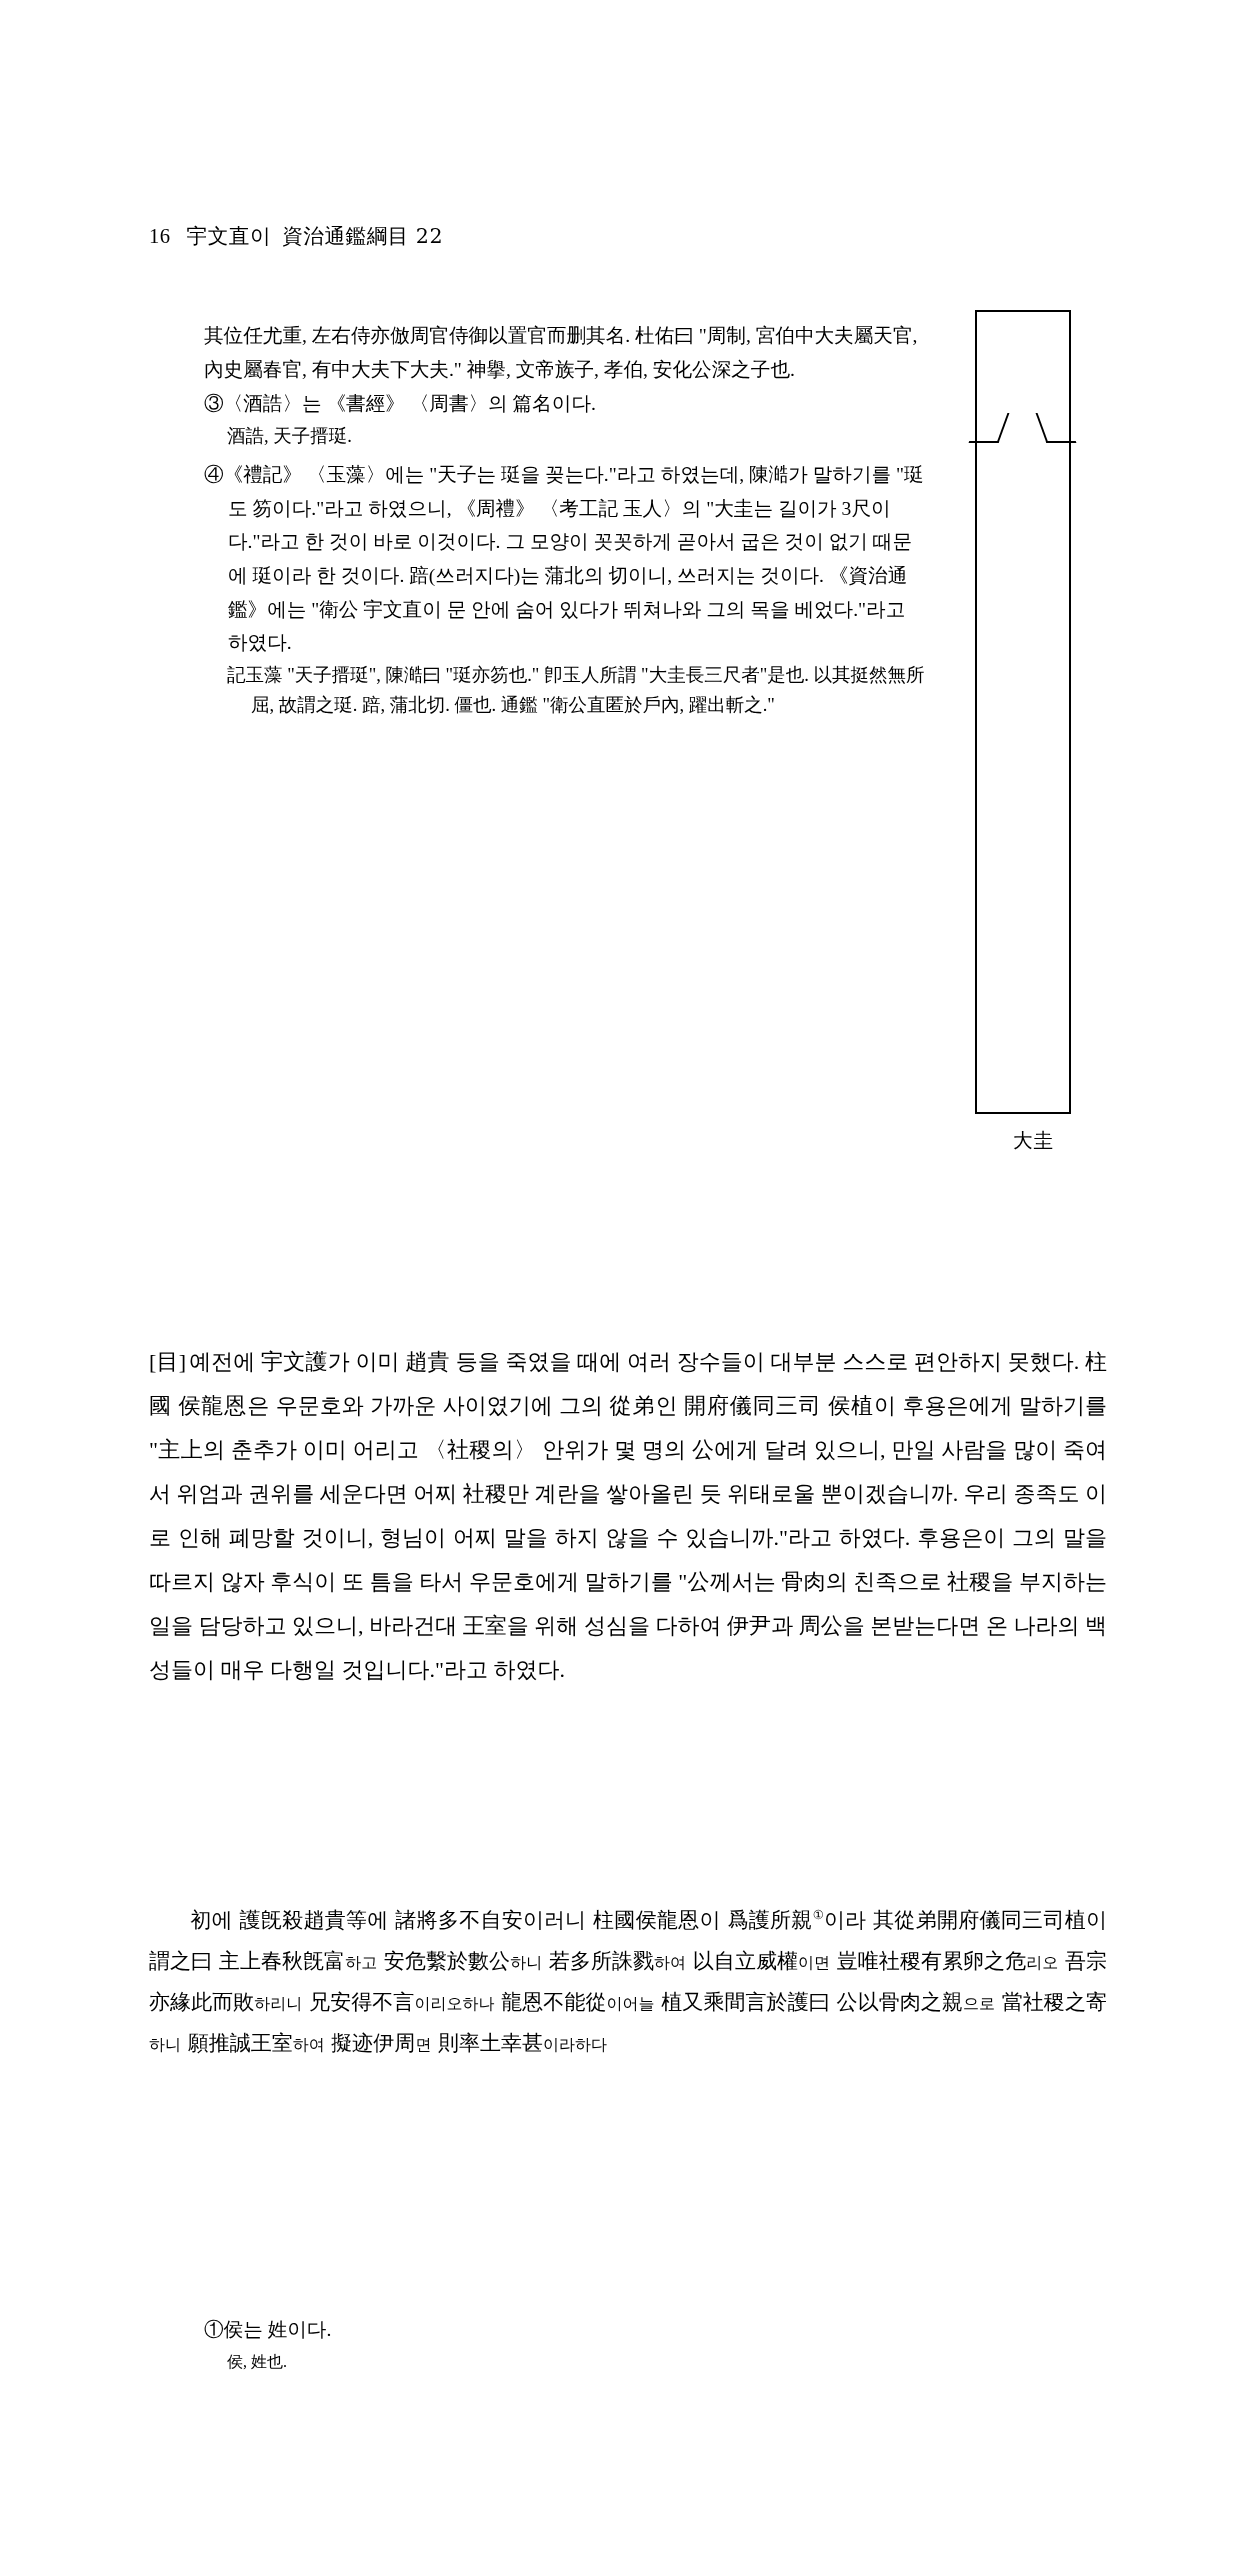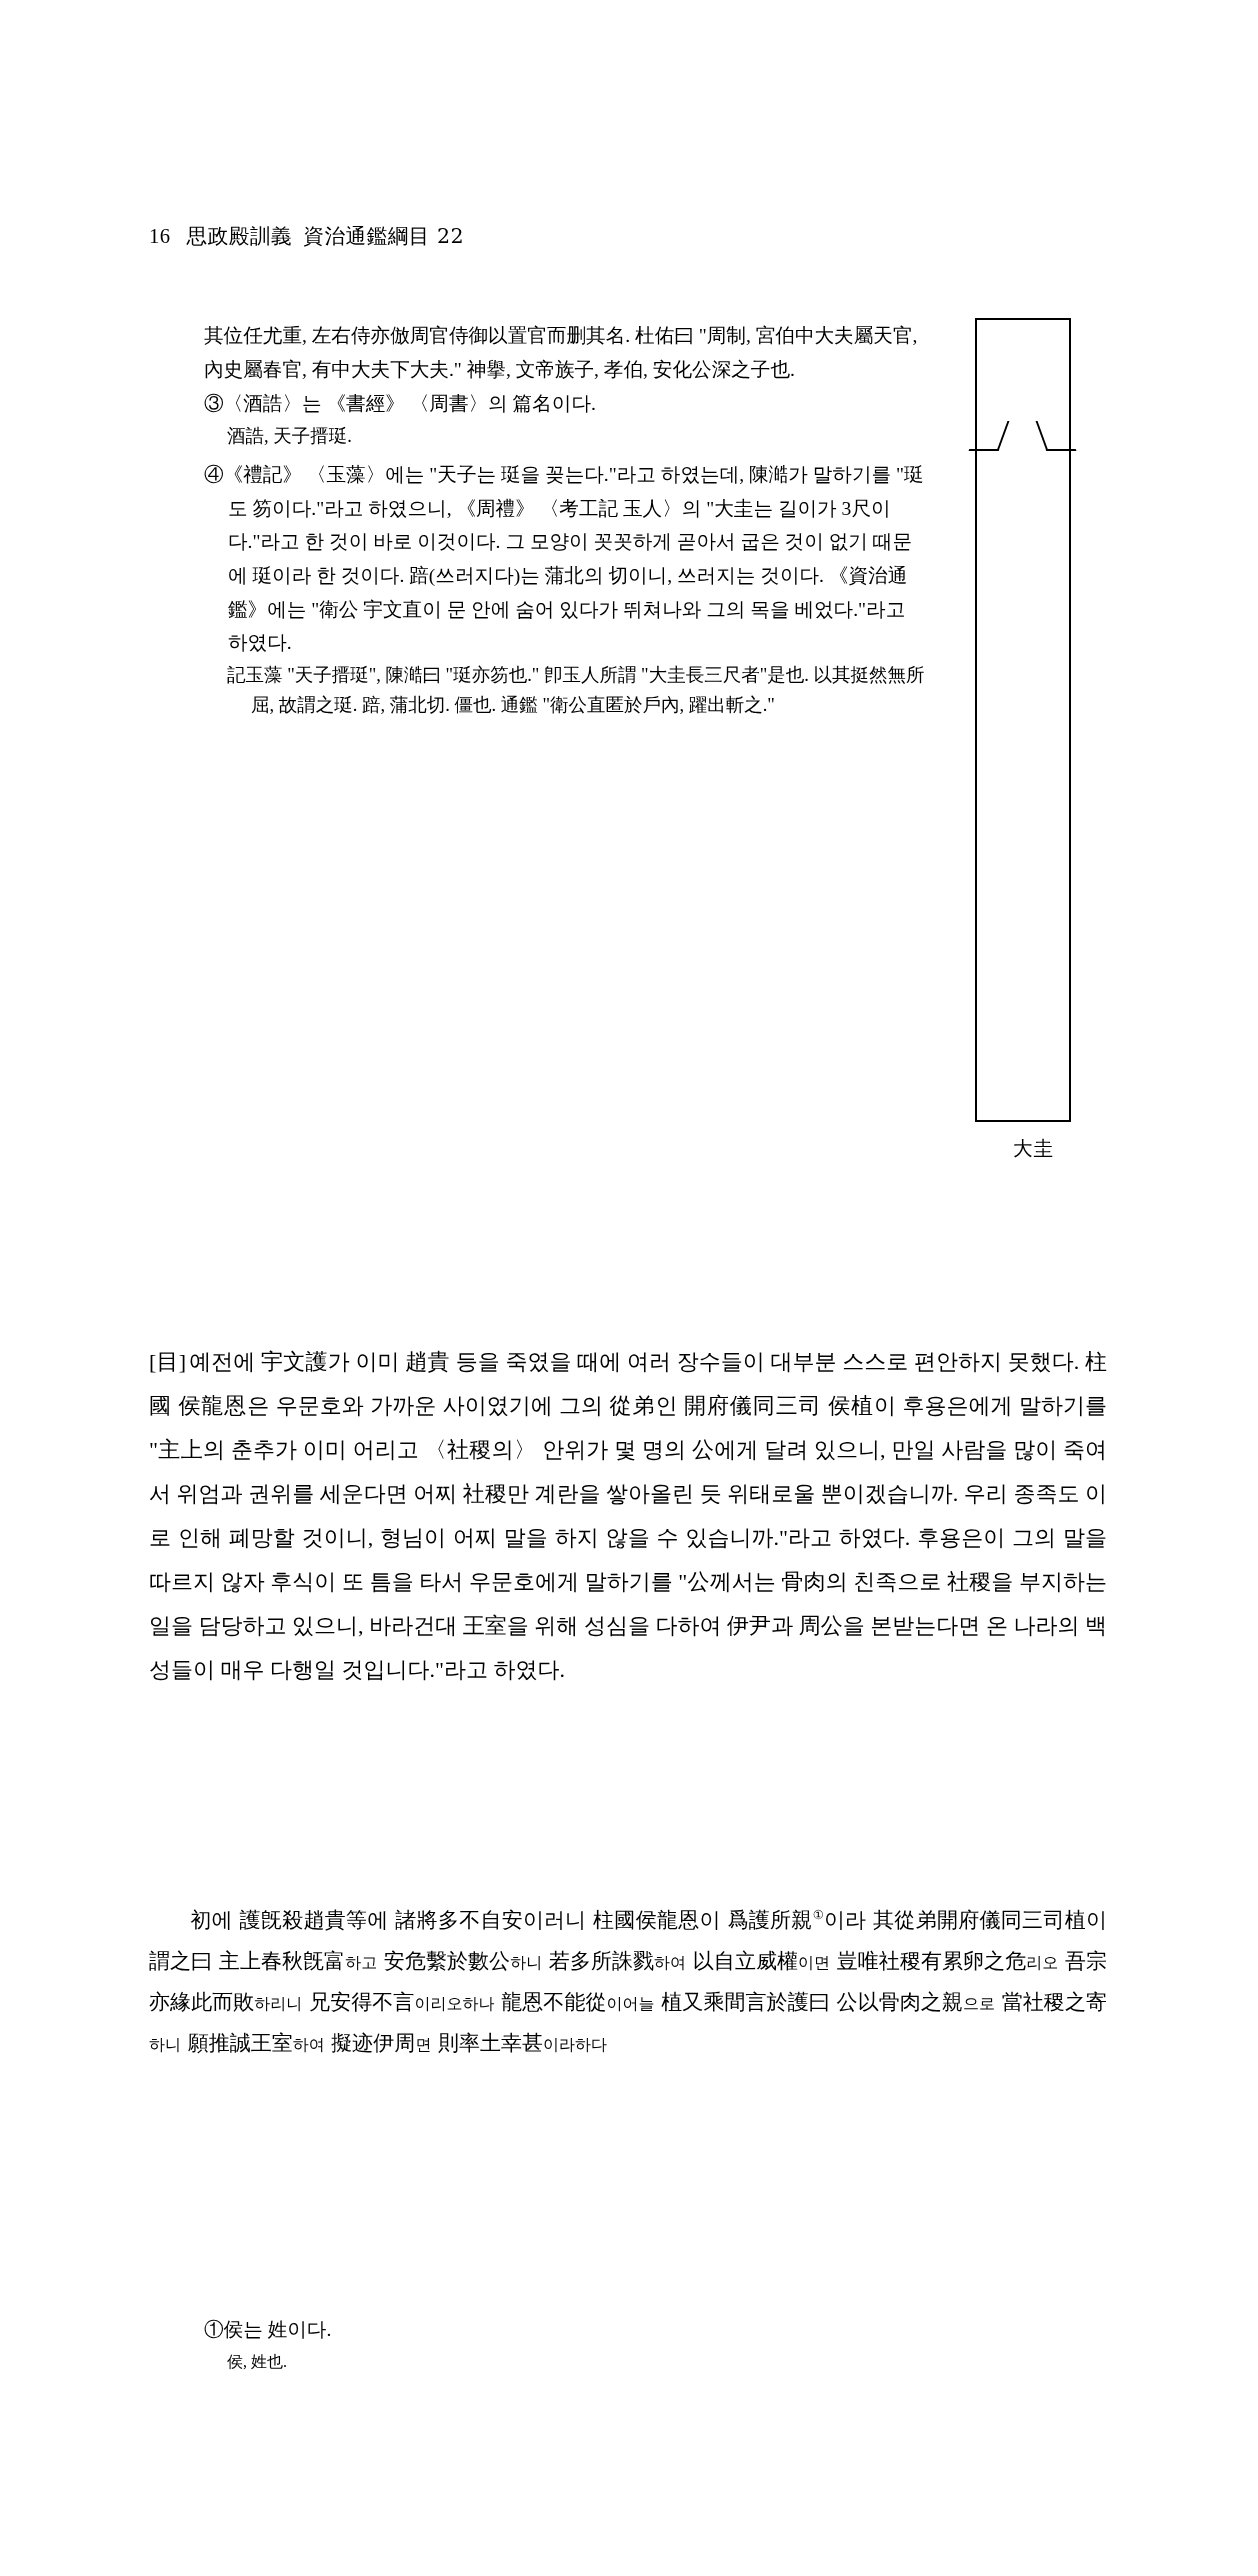--- a/index.html
+++ b/index.html
@@ -60,21 +60,21 @@
   }
   .hang {
     padding-left: 24px;
     text-indent: -24px;
   }
   .han { font-family: "DejaVu Serif", serif; }
 
   
   .figure {
     position: absolute;
-    top: 318px;
+    top: 310px;
     left: 956px;
     width: 155px;
   }
   .figure-shape {
     position: relative;
     width: 96px;
     height: 804px;
     margin-left: 18.5px;
     border: 2.6px solid #000;
     box-sizing: border-box;
@@ -145,21 +145,21 @@
     margin: 2.1px 0 0 23px;
     font-size: 16px;
   }
 </style>
 </head>
 <body>
 
 <div class="page">
 
   <div class="running-head">
-    <span class="folio">16</span><span class="title1 han">思政殿訓義</span><span class="han">資治通鑑綱目 22</span>
+    <span class="folio">16</span><span class="title1 han">宇文直이</span><span class="han">資治通鑑綱目 22</span>
   </div>
 
   <div class="annot-block">
 
     <div class="annot-item">
       <p class="body">其位任尤重, 左右侍亦倣周官侍御以置官而删其名. 杜佑曰 "周制, 宮伯中大夫屬天官, 內史屬春官, 有中大夫下大夫." 神擧, 文帝族子, 孝伯, 安化公深之子也.</p>
     </div>
 
     <div class="annot-item hang">
       <span>③</span><span>〈酒誥〉는 《書經》 〈周書〉의 篇名이다.</span>

